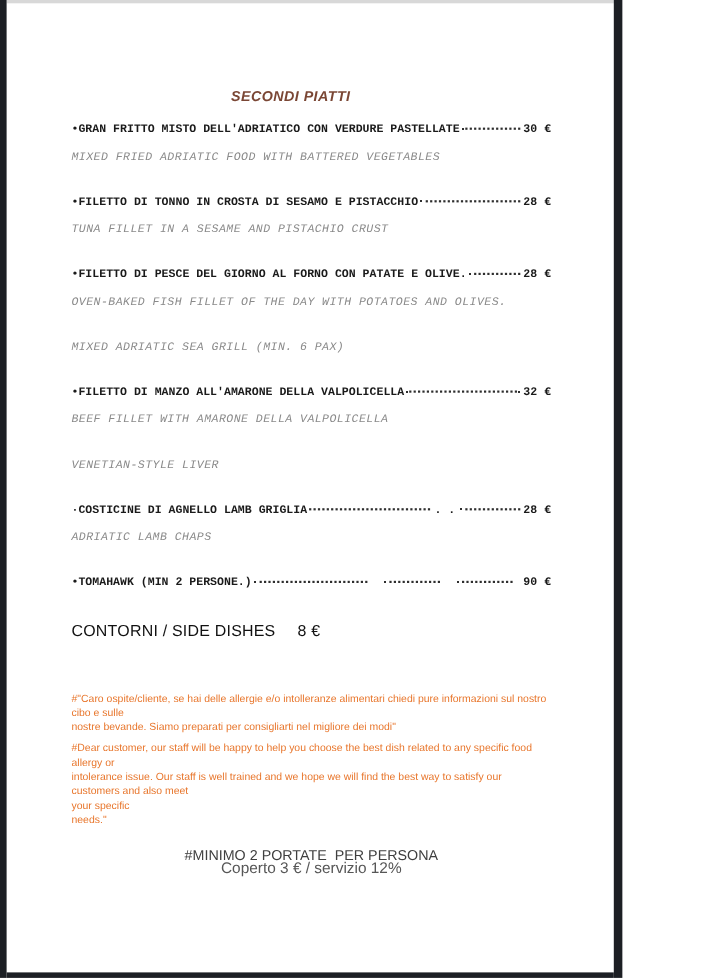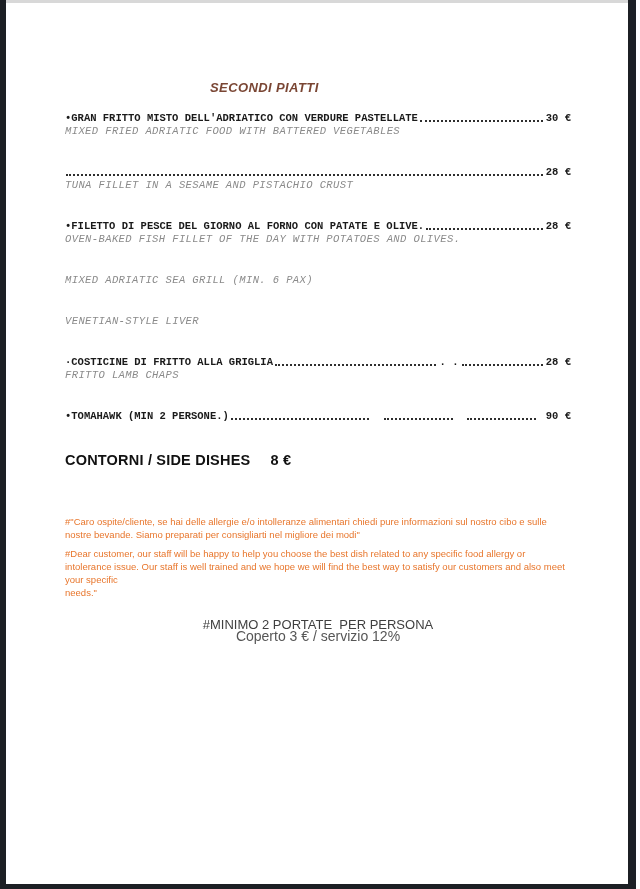--- a/index.html
+++ b/index.html
@@ -1,18 +1,18 @@
 <!DOCTYPE html>
 <html style="--title_color: #7a4634; --notice_color: #e8762c; --subtitle_color: #8a8a8a; --text_color: #1a1a1a; --frame_color: #1c1f24;"><head>
 <meta charset="utf-8">
 <style>
   html,body{margin:0;padding:0;background:#fff;}
   .page{
     position:relative;
-    width:636px;height:889px;
+    width:566px;height:889px;
     background:#fff;
     overflow:hidden;
     font-family:"Liberation Sans",sans-serif;
   }
   
   .frame-left{position:absolute;left:0;top:0;width:6px;height:100%;background:var(--frame_color,#1c1f24);}
   .frame-right{position:absolute;right:0;top:0;width:8px;height:100%;background:var(--frame_color,#1c1f24);}
   .frame-bottom{position:absolute;left:6px;right:8px;bottom:0;height:5px;background:var(--frame_color,#1c1f24);}
   .frame-top{position:absolute;left:6px;right:8px;top:0;height:3px;background:#d8d8d8;}
 
@@ -22,42 +22,43 @@
     font-family:"Liberation Sans",sans-serif;
     font-style:italic;font-weight:bold;
     font-size:13px;line-height:16px;
     letter-spacing:.4px;
     color:var(--title_color,#7a4634);
     margin:80px 0 16px 145px;
   }
 
   .item{margin-bottom:28px;}
   .item-row{
-    display:flex;align-items:flex-end;
+    display:flex;align-items:center;
     font-family:"Liberation Mono","DejaVu Sans Mono",monospace;
     font-weight:bold;font-size:10.5px;line-height:13px;
     color:var(--text_color,#1a1a1a);
     white-space:nowrap;
   }
   .item-name{margin-right:1px;}
   .dots{flex:1;border-bottom:2px dotted #2e2e2e;margin:0 1px 3px 1px;min-width:12px;}
   .mid{white-space:pre;padding:0 3px;}
   .tail{white-space:pre;}
   .price{padding-left:2px;}
   .item-sub{
+    margin-top:12px;
     font-family:"Liberation Mono","DejaVu Sans Mono",monospace;
     font-style:italic;font-size:10.5px;line-height:13px;
     color:var(--subtitle_color,#8a8a8a);
     letter-spacing:.4px;
     white-space:nowrap;
   }
 
   .sides-heading{
     display:flex;align-items:baseline;
-    font-weight:bold;font-size:14.5px;line-height:18px;
+    font-weight:normal;font-size:14.5px;line-height:18px;
     color:#111;margin-top:4px;letter-spacing:.2px;
   }
   .sides-price{margin-left:20px;}
 
   .notices{margin-top:46px;}
   .notice{
     font-size:9.5px;line-height:13px;
     color:var(--notice_color,#e8762c);
   }
   .notice + .notice{margin-top:6px;}
@@ -83,50 +84,57 @@
         <div class="item">
           <div class="item-row">
             <span class="item-name">•GRAN FRITTO MISTO DELL'ADRIATICO CON VERDURE PASTELLATE</span>
             <span class="dots"></span>
             <span class="price">30 €</span>
           </div>
           <div class="item-sub">MIXED FRIED ADRIATIC FOOD WITH BATTERED VEGETABLES</div>
         </div>
         <div class="item">
           <div class="item-row">
+            <span class="item-name">•FILETTO DI TONNO IN CROSTA DI SESAMO E PISTACCHIO</span>
             <span class="dots"></span>
             <span class="price">28 €</span>
           </div>
           <div class="item-sub">TUNA FILLET IN A SESAME AND PISTACHIO CRUST</div>
         </div>
         <div class="item">
           <div class="item-row">
             <span class="item-name">•FILETTO DI PESCE DEL GIORNO AL FORNO CON PATATE E OLIVE.</span>
             <span class="dots"></span>
             <span class="price">28 €</span>
           </div>
           <div class="item-sub">OVEN-BAKED FISH FILLET OF THE DAY WITH POTATOES AND OLIVES.</div>
         </div>
         <div class="item">
           <div class="item-sub">MIXED ADRIATIC SEA GRILL (MIN. 6 PAX)</div>
         </div>
         <div class="item">
+          <div class="item-row">
+            <span class="item-name">•FILETTO DI MANZO ALL'AMARONE DELLA VALPOLICELLA</span>
+            <span class="dots"></span>
+            <span class="price">32 €</span>
+          </div>
+          <div class="item-sub">BEEF FILLET WITH AMARONE DELLA VALPOLICELLA</div>
         </div>
         <div class="item">
           <div class="item-sub">VENETIAN-STYLE LIVER</div>
         </div>
         <div class="item">
           <div class="item-row">
-            <span class="item-name">·COSTICINE DI FRITTO ALLA GRIGLIA</span>
+            <span class="item-name">·COSTICINE DI AGNELLO LAMB GRIGLIA</span>
             <span class="dots" style="flex-grow: 2;"></span>
             <span class="mid">. .</span>
             <span class="dots" style="flex-grow: 1;"></span>
             <span class="price">28 €</span>
           </div>
-          <div class="item-sub">FRITTO LAMB CHAPS</div>
+          <div class="item-sub">ADRIATIC LAMB CHAPS</div>
         </div>
         <div class="item">
           <div class="item-row">
             <span class="item-name">•TOMAHAWK (MIN 2 PERSONE.)</span>
             <span class="dots" style="flex-grow: 2;"></span>
             <span class="mid"> </span>
             <span class="dots" style="flex-grow: 1;"></span>
             <span class="mid"> </span>
             <span class="dots" style="flex-grow: 1;"></span>
             <span class="tail"> </span>

